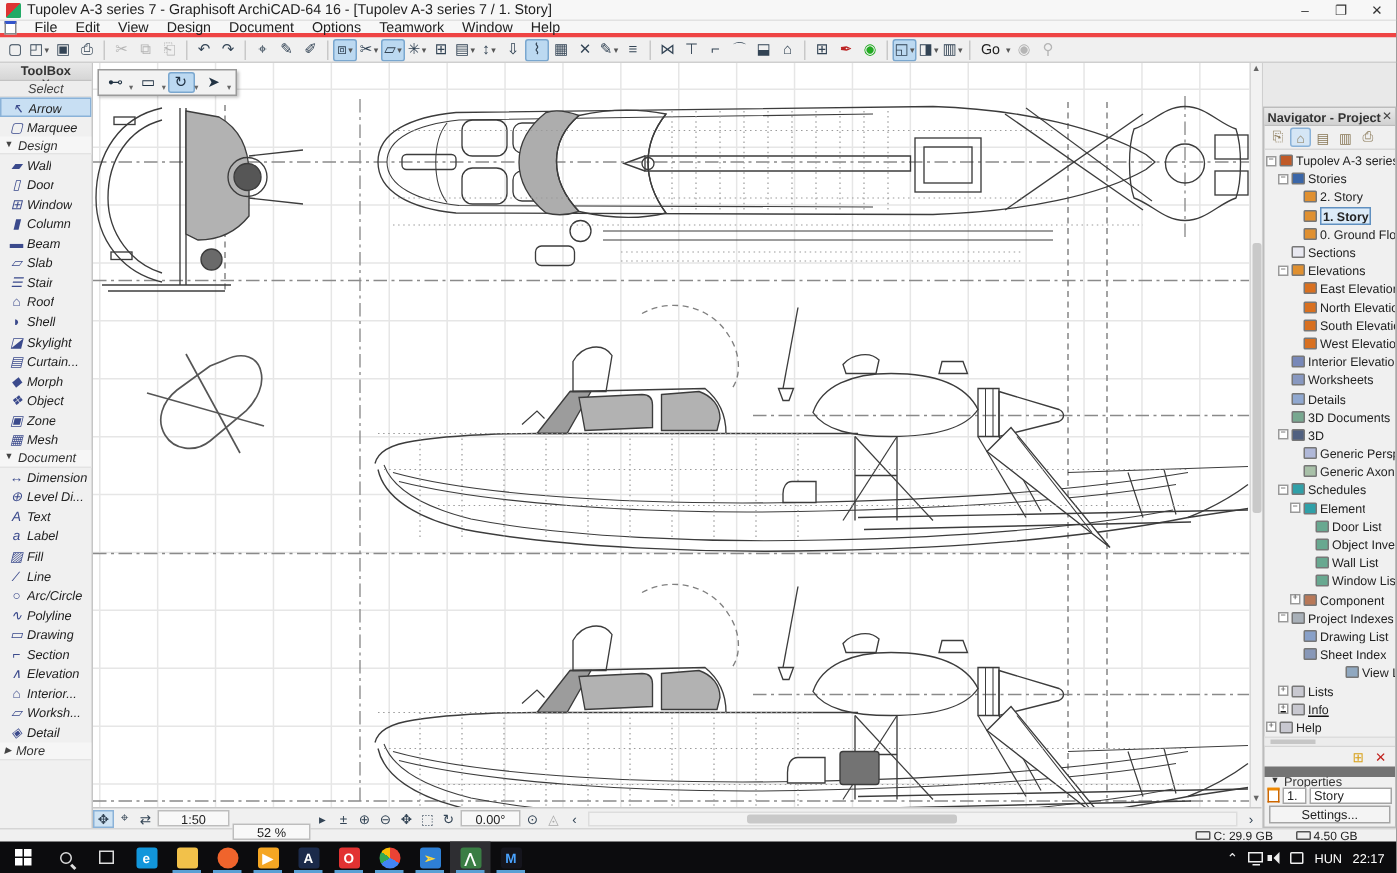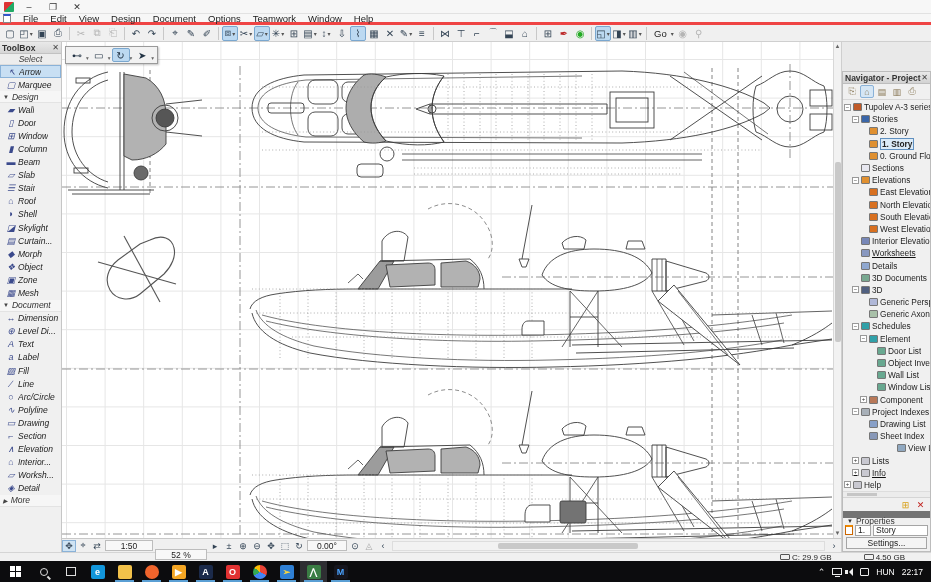--- a/index.html
+++ b/index.html
@@ -21,21 +21,21 @@
   .tbtn.hl{background:#bcd9f1;border-color:#7aa7cf;}
   .tbtn.dis{color:#b5b5b5;}
   .tbtn.red{color:#b22;} .tbtn.green{color:#2a2;}
   .tdd{font-size:6px;color:#555;margin-left:1px;}
   .tsep{width:1px;height:13px;background:#c8c8c8;margin:0 3px;flex:none;}
   .golabel{font-size:9.5px;padding:0 3px;color:#222;}
   
   .main{display:flex;height:510px;}
   
   .toolbox{width:62px;background:#f0f0f0;border-right:1px solid #c6c6c6;flex:none;display:flex;flex-direction:column;}
-  .tbxhead{height:12px;background:linear-gradient(#e9e9e9,#d6d6d6);display:flex;align-items:center;padding:0 2px;border-bottom:1px solid #c2c2c2;}
+  .tbxhead{height:12px;background:linear-gradient(#e9e9e9,#d6d6d6);display:flex;align-items:center;padding:0 2px;border-bottom:1px solid #c2c2c2;flex-direction:column;}
   .tbxtitle{font-size:8.5px;font-weight:bold;color:#333;flex:1;}
   .xbtn{font-size:8px;color:#444;line-height:8px;}
   .tbxsec{height:12px;display:flex;align-items:center;padding-left:3px;font-size:8.5px;color:#333;background:#f6f6f6;border-bottom:1px solid #e3e3e3;}
   .tbxsec .arr{font-size:6px;margin-right:3px;color:#444;}
   .tbxsel{height:11px;text-align:center;font-size:8.5px;color:#444;background:#ededed;border-bottom:1px solid #ddd;line-height:11px;}
   .tbxitem{height:13.1px;display:flex;align-items:center;padding-left:4px;}
   .tbxitem.sel{background:#c8dff3;border:1px solid #8ab2d8;}
   .tbxico{width:14px;font-size:9px;color:#3b4a8c;text-align:center;flex:none;}
   .tbxlab{font-size:8.5px;color:#222;white-space:nowrap;overflow:hidden;}
   
@@ -78,21 +78,21 @@
   .prophead{height:12px;display:flex;align-items:center;font-size:8.5px;color:#333;padding-left:4px;border-top:7px solid #737373;}
   .prophead .arr{font-size:6px;margin-right:3px;}
   .proprow{height:14px;display:flex;align-items:center;padding:0 2px;gap:2px;}
   .propico{width:8px;height:10px;background:#fff;border:1px solid #c60;border-top:2px solid #e80;flex:none;}
   .pfield{height:11px;background:#fff;border:1px solid #a5a5a5;font-size:8.5px;display:flex;align-items:center;padding:0 2px;color:#222;}
   .pnum{width:16px;} .pname{flex:1;}
   .settingsbtn{height:12px;margin:0 3px 2px 3px;background:#f4f4f4;border:1px solid #a5a5a5;font-size:8.5px;display:flex;align-items:center;justify-content:center;color:#222;}
   
   .statusbar{height:9px;background:#f0f0f0;border-top:1px solid #d5d5d5;display:flex;align-items:center;justify-content:flex-end;font-size:8px;color:#222;gap:4px;padding-right:26px;}
   .sico{width:10px;height:6px;border:1px solid #555;border-radius:1px;margin-right:2px;}
-  .sgrp{display:flex;align-items:center;margin-left:28px;}
+  .sgrp{display:flex;align-items:center;margin-left:11px;}
   .taskbar{height:21px;background:#0c0c0e;display:flex;align-items:center;color:#fff;}
   .tstart{width:30px;height:21px;display:flex;align-items:center;justify-content:center;}
   .winlogo{display:grid;grid-template-columns:5px 5px;grid-template-rows:5px 5px;gap:1px;}
   .winlogo i{background:#fff;display:block;}
   .tbslot{width:27px;height:21px;display:flex;align-items:center;justify-content:center;position:relative;}
   .tbslot.open::after{content:"";position:absolute;left:4px;right:4px;bottom:0;height:2px;background:#5a9fd4;}
   .tbslot.active{background:#2e2e32;}
   .appsq{width:14px;height:14px;border-radius:2px;display:flex;align-items:center;justify-content:center;font-size:9px;font-weight:bold;}
   .mag{width:8px;height:8px;border:1.5px solid #ddd;border-radius:50%;position:relative;}
   .mag::after{content:"";position:absolute;width:4px;height:1.5px;background:#ddd;transform:rotate(45deg);left:6px;top:8px;}
@@ -106,20 +106,21 @@
   .bubble{width:9px;height:8px;border:1px solid #eee;border-radius:1px;}
   .ttime{color:#fff;}
 </style>
 </head>
 <body>
 
 <div class="screen">
 
   <div class="titlebar">
     <span class="appico"></span>
+    <span class="titletext">Tupolev A-3 series 7 - Graphisoft ArchiCAD-64 16 - [Tupolev A-3 series 7 / 1. Story]</span>
     <span class="wctrl">
       <span class="wbtn">–</span>
       <span class="wbtn">❐</span>
       <span class="wbtn">✕</span>
     </span>
   </div>
 
   <div class="menubar">
     <span class="docico"></span>
     <span id="menuitems" style="display:flex;">
@@ -752,21 +753,21 @@
             <div class="trow" style="padding-left: 16px;">
               <span class="texps"></span>
               <span class="tico" style="background: rgb(216, 112, 32);"></span>
               <span class="tlab">West Elevation (A</span>
             </div>
             <div class="trow" style="padding-left: 8px;">
               <span class="texps"></span>
               <span class="tico" style="background: rgb(120, 136, 184);"></span>
               <span class="tlab">Interior Elevations</span>
             </div>
-            <div class="trow" style="padding-left: 8px; text-decoration: underline;">
+            <div class="trow" style="padding-left: 8px;">
               <span class="texps"></span>
               <span class="tico" style="background: rgb(136, 152, 192);"></span>
               <span class="tlab">Worksheets</span>
             </div>
             <div class="trow" style="padding-left: 8px;">
               <span class="texps"></span>
               <span class="tico" style="background: rgb(144, 168, 208);"></span>
               <span class="tlab">Details</span>
             </div>
             <div class="trow" style="padding-left: 8px;">

